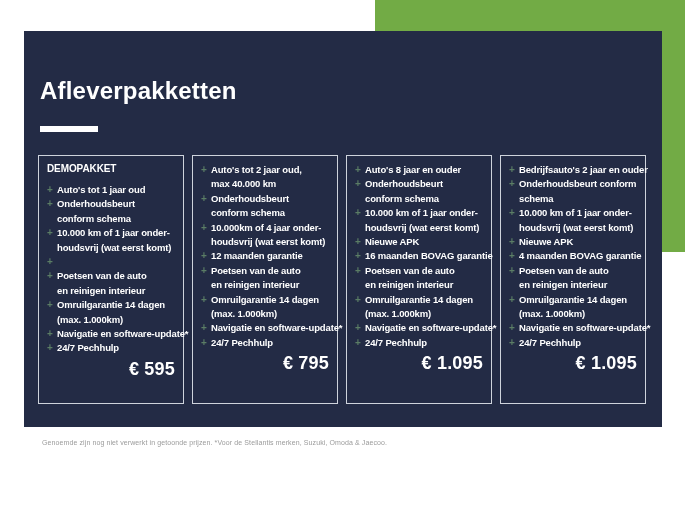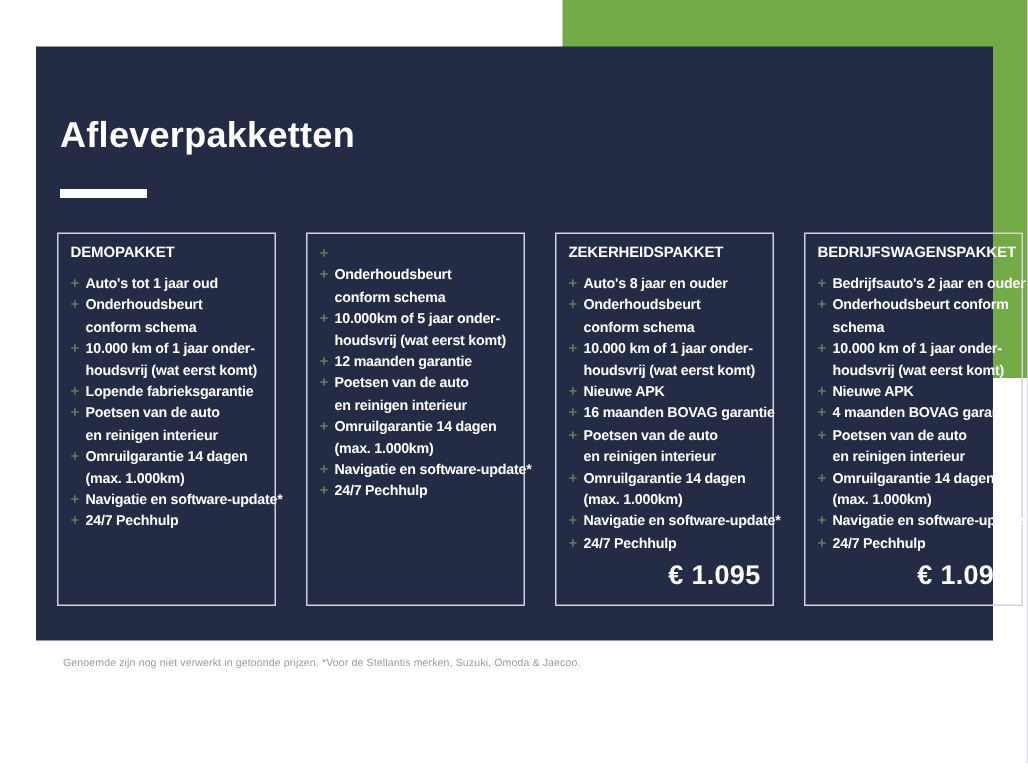--- a/index.html
+++ b/index.html
@@ -27,21 +27,21 @@
   .title{
     position:absolute;left:16px;top:46px;
     font-size:24px;font-weight:bold;color:var(--text-white);
     letter-spacing:0.2px;
   }
   .title-underline{
     position:absolute;left:16px;top:95px;width:58px;height:6px;
     background:var(--text-white);
   }
   .cards{
-    position:absolute;left:14px;top:124px;display:flex;gap:20px;
+    position:absolute;left:14px;top:124px;display:flex;gap:8px;
   }
   .card{
     width:146px;height:249px;border:1px solid var(--card-border);
     padding:7px 8px;display:flex;flex-direction:column;
     color:var(--text-white);
   }
   .card-title{
     font-size:10px;font-weight:bold;letter-spacing:-0.1px;
     white-space:nowrap;line-height:12px;margin-bottom:8px;
   }
@@ -86,56 +86,58 @@
               <span class="txt">Onderhoudsbeurt
 conform schema</span>
             </div>
             <div class="item">
               <span class="plus">+</span>
               <span class="txt">10.000 km of 1 jaar onder-
 houdsvrij (wat eerst komt)</span>
             </div>
             <div class="item">
               <span class="plus">+</span>
-              <span class="txt">Lopende fabrieksgarantie</span>
-            </div>
-            <div class="item">
-              <span class="plus">+</span>
-              <span class="txt">Poetsen van de auto
-en reinigen interieur</span>
-            </div>
-            <div class="item">
-              <span class="plus">+</span>
-              <span class="txt">Omruilgarantie 14 dagen
-(max. 1.000km)</span>
-            </div>
-            <div class="item">
-              <span class="plus">+</span>
-              <span class="txt">Navigatie en software-update*</span>
-            </div>
-            <div class="item">
-              <span class="plus">+</span>
-              <span class="txt">24/7 Pechhulp</span>
-            </div>
-          </div>
-  </div>
-
-  <div class="card">
-    <div class="features">
-            <div class="item">
-              <span class="plus">+</span>
+            </div>
+            <div class="item">
+              <span class="plus">+</span>
+              <span class="txt">Poetsen van de auto
+en reinigen interieur</span>
+            </div>
+            <div class="item">
+              <span class="plus">+</span>
+              <span class="txt">Omruilgarantie 14 dagen
+(max. 1.000km)</span>
+            </div>
+            <div class="item">
+              <span class="plus">+</span>
+              <span class="txt">Navigatie en software-update*</span>
+            </div>
+            <div class="item">
+              <span class="plus">+</span>
+              <span class="txt">24/7 Pechhulp</span>
+            </div>
+          </div>
+    <div class="price">€ 595</div>
+  </div>
+
+  <div class="card">
+    <div class="features">
+            <div class="item">
+              <span class="plus">+</span>
+              <span class="txt">Auto's tot 2 jaar oud,
+max 40.000 km</span>
             </div>
             <div class="item">
               <span class="plus">+</span>
               <span class="txt">Onderhoudsbeurt
 conform schema</span>
             </div>
             <div class="item">
               <span class="plus">+</span>
-              <span class="txt">10.000km of 5 jaar onder-
+              <span class="txt">10.000km of 4 jaar onder-
 houdsvrij (wat eerst komt)</span>
             </div>
             <div class="item">
               <span class="plus">+</span>
               <span class="txt">12 maanden garantie</span>
             </div>
             <div class="item">
               <span class="plus">+</span>
               <span class="txt">Poetsen van de auto
 en reinigen interieur</span>
@@ -147,24 +149,24 @@
             </div>
             <div class="item">
               <span class="plus">+</span>
               <span class="txt">Navigatie en software-update*</span>
             </div>
             <div class="item">
               <span class="plus">+</span>
               <span class="txt">24/7 Pechhulp</span>
             </div>
           </div>
-  </div>
-
-  <div class="card">
-    <div class="card-title">ZEKERHEIDSPAKKET</div>
+    <div class="price">€ 795</div>
+  </div>
+
+  <div class="card">
     <div class="features">
             <div class="item">
               <span class="plus">+</span>
               <span class="txt">Auto's 8 jaar en ouder</span>
             </div>
             <div class="item">
               <span class="plus">+</span>
               <span class="txt">Onderhoudsbeurt
 conform schema</span>
             </div>
@@ -197,21 +199,20 @@
             </div>
             <div class="item">
               <span class="plus">+</span>
               <span class="txt">24/7 Pechhulp</span>
             </div>
           </div>
     <div class="price">€ 1.095</div>
   </div>
 
   <div class="card">
-    <div class="card-title">BEDRIJFSWAGENSPAKKET</div>
     <div class="features">
             <div class="item">
               <span class="plus">+</span>
               <span class="txt">Bedrijfsauto's 2 jaar en ouder</span>
             </div>
             <div class="item">
               <span class="plus">+</span>
               <span class="txt">Onderhoudsbeurt conform
 schema</span>
             </div>

